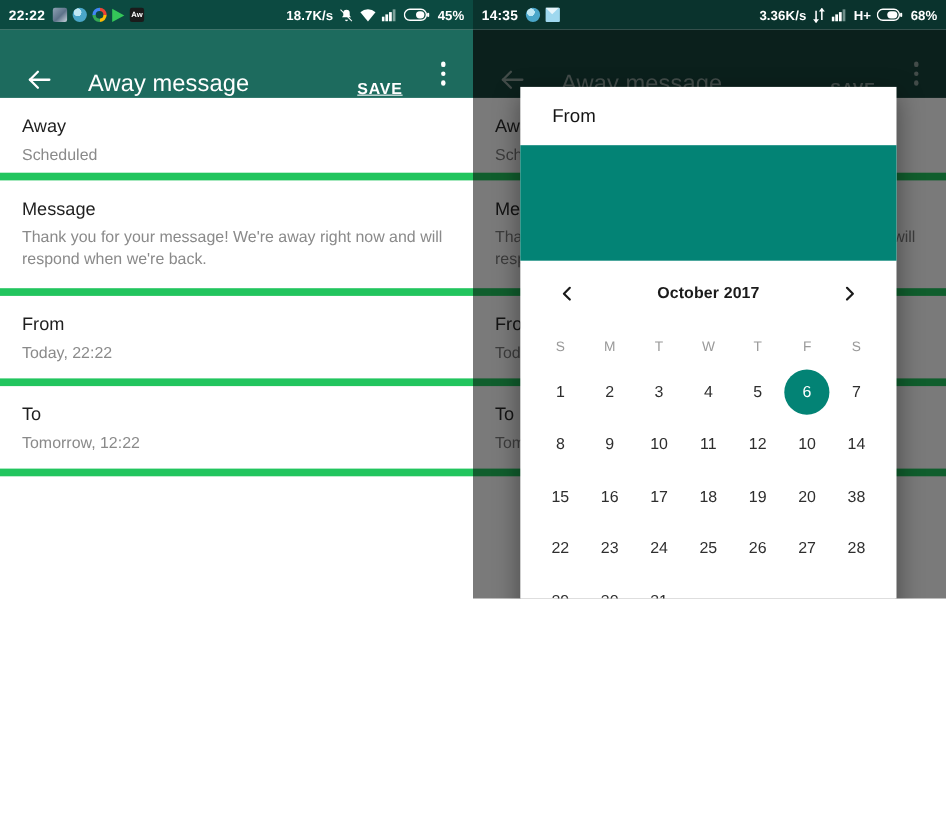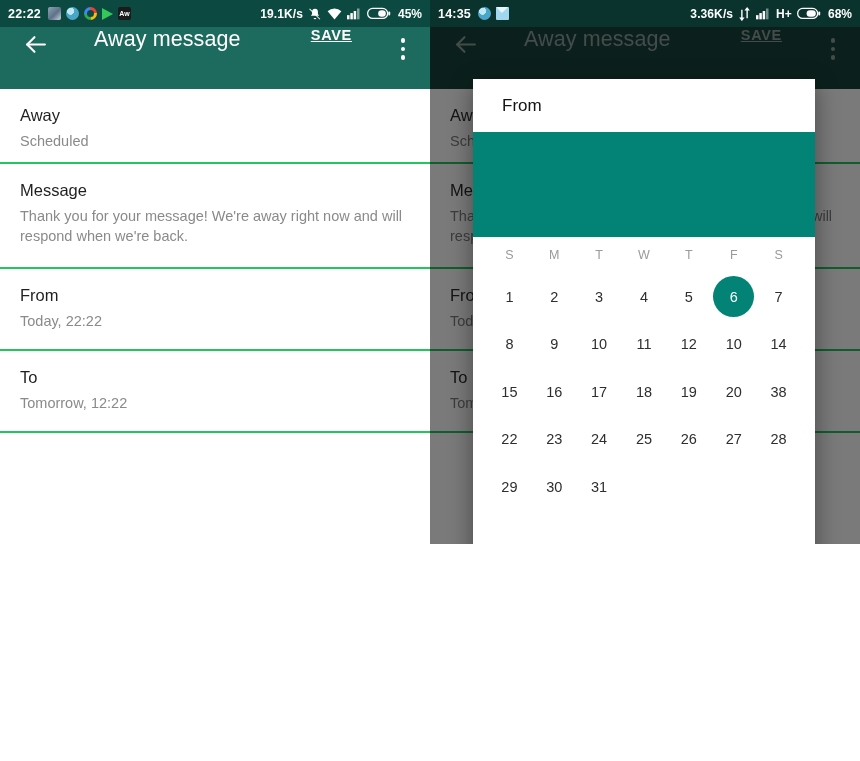--- a/index.html
+++ b/index.html
@@ -106,26 +106,25 @@
     border-right: 6.5px solid transparent;
     border-top: 6px solid #e8f6fc;
   }
   svg.sb-svg { display: block; }
 
   
   .app-bar {
     height: 62px;
     background: #1d6b5e;
     display: flex;
-    align-items: flex-start;
+    align-items: flex-end;
     padding: 0 0 0 18px;
     box-sizing: border-box;
     position: relative;
     z-index: 4;
-    gap: 14px;
   }
   .app-bar.dim-bar { background: #17433c; }
   .ab-back {
     width: 34px; height: 34px;
     display: flex; align-items: center; justify-content: center;
     cursor: pointer;
   }
   .ab-title {
     color: #ffffff;
     font-size: 21.5px;
@@ -155,21 +154,21 @@
   .ab-more i {
     width: 4.5px; height: 4.5px; border-radius: 50%;
     background: #ffffff; display: block;
   }
   .ab-more.dim-t i { background: #8c9f9a; }
 
   
   .settings-list { background: #ffffff; }
   .row {
     padding: 16px 20px 17px 20px;
-    border-bottom: 2px solid #22c55e;
+    border-bottom: 7px solid #22c55e;
     box-sizing: border-box;
     cursor: pointer;
   }
   .row-title {
     font-size: 16.5px;
     color: #1f1f1f;
     line-height: 1.25;
   }
   .row-sub {
     font-size: 14.5px;
@@ -321,21 +320,21 @@
       <div class="sb-clock">22:22</div>
       <div class="sb-left-icons">
         <span class="tiny-icon ic-gallery"></span>
         <span class="tiny-icon ic-browser"></span>
         <span class="tiny-icon ic-google"></span>
         <span class="tiny-icon ic-play"></span>
         <span class="tiny-icon ic-app-dark">Aw</span>
       </div>
       <div class="sb-spacer"></div>
       <div class="sb-right">
-        <span class="sb-net">19.1K/s</span>
+        <span class="sb-net">18.7K/s</span>
         <span>
           <svg class="sb-svg" width="14" height="14" viewBox="0 0 24 24" fill="#fff">
             <path d="M12 3a5 5 0 0 0-5 5v4l-2 3h14l-2-3V8a5 5 0 0 0-5-5zm0 18a2.3 2.3 0 0 0 2.3-2.3H9.7A2.3 2.3 0 0 0 12 21z"></path>
             <path d="M3.2 2.6 21 20.4l-1.1 1.1L2.1 3.7z" fill="#fff"></path>
           </svg>
         </span>
         <span>
           <svg class="sb-svg" width="15" height="13" viewBox="0 0 24 20" fill="#fff">
             <path d="M12 19.5 23 6.2A17.3 17.3 0 0 0 12 2 17.3 17.3 0 0 0 1 6.2z"></path>
           </svg>
@@ -474,20 +473,33 @@
 
     <div class="scrim"></div>
 
     <div class="dialog">
       <div class="dlg-label">From</div>
 
       <div class="dlg-head">
       </div>
 
       <div class="cal">
+        <div class="cal-nav">
+          <div class="cal-arrow">
+            <svg width="16" height="16" viewBox="0 0 24 24" fill="none" stroke="#1b1b1b" stroke-width="3" stroke-linecap="round" stroke-linejoin="round">
+              <polyline points="15,4 7,12 15,20"></polyline>
+            </svg>
+          </div>
+          <div class="cal-month">October 2017</div>
+          <div class="cal-arrow">
+            <svg width="16" height="16" viewBox="0 0 24 24" fill="none" stroke="#1b1b1b" stroke-width="3" stroke-linecap="round" stroke-linejoin="round">
+              <polyline points="9,4 17,12 9,20"></polyline>
+            </svg>
+          </div>
+        </div>
 
         <div class="cal-grid" id="dow-row">
             <div class="cal-dow">S</div>
             <div class="cal-dow">M</div>
             <div class="cal-dow">T</div>
             <div class="cal-dow">W</div>
             <div class="cal-dow">T</div>
             <div class="cal-dow">F</div>
             <div class="cal-dow">S</div>
           </div>

